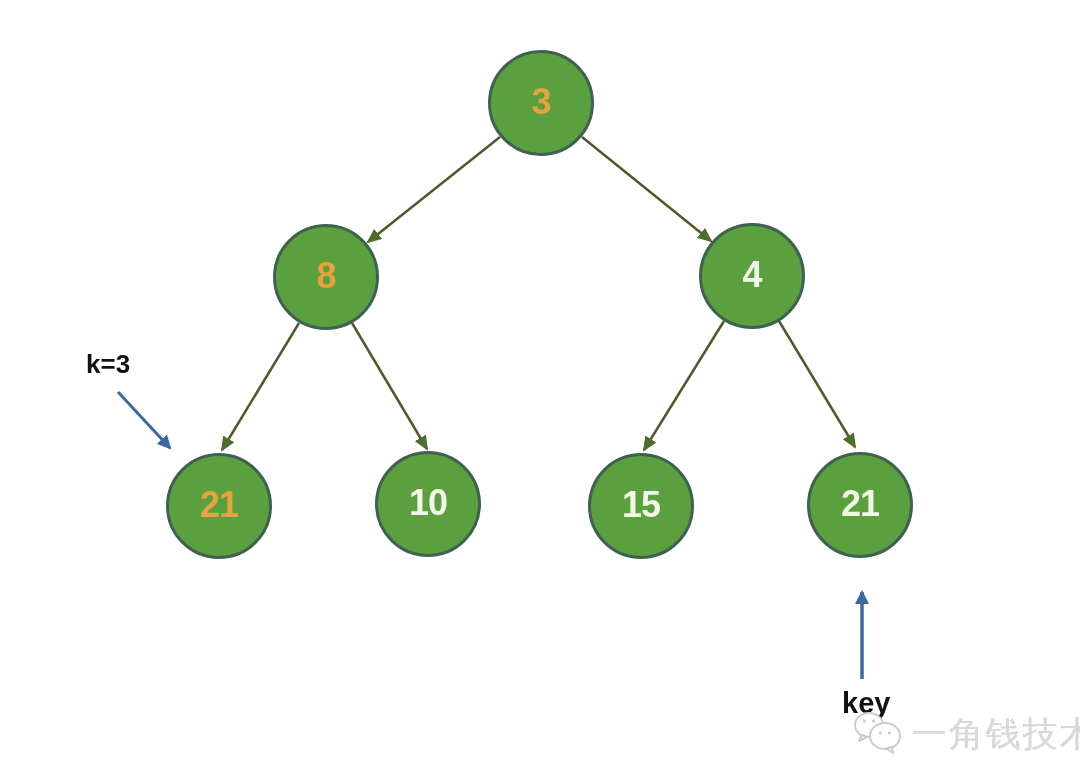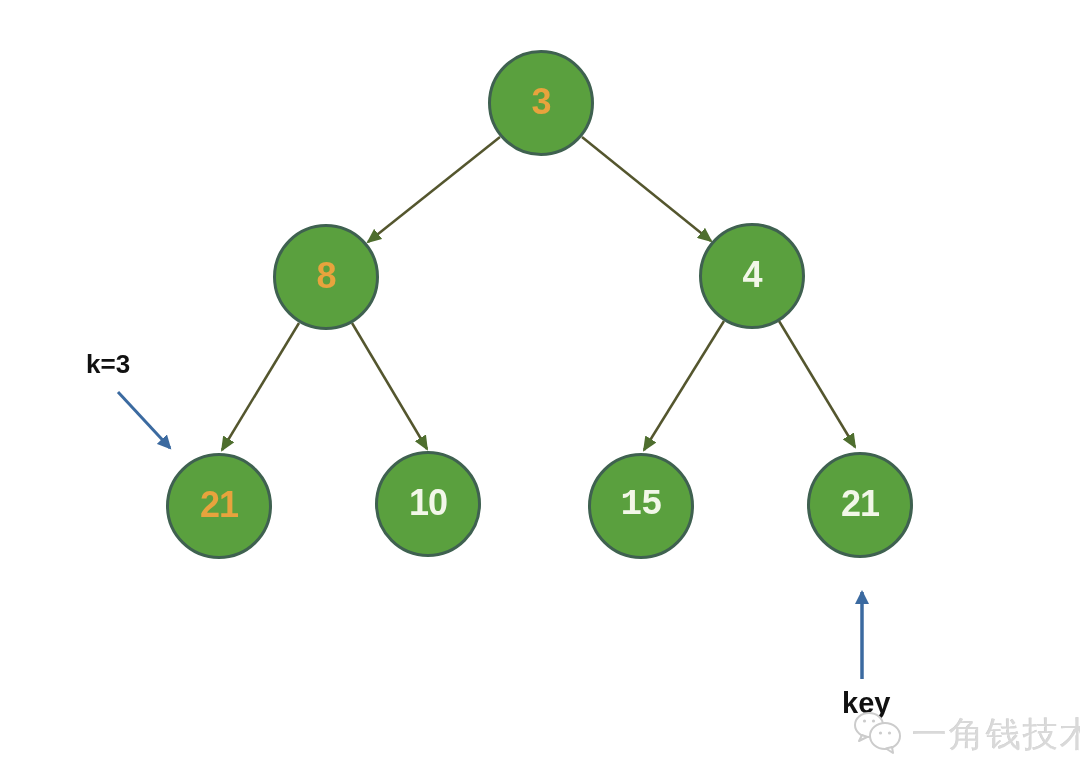--- a/index.html
+++ b/index.html
@@ -113,21 +113,21 @@
   <div class="node node-r">
     <span class="node-value" style="color: rgb(242, 247, 232);">4</span>
   </div>
   <div class="node node-ll">
     <span class="node-value" style="color: rgb(232, 163, 61);">21</span>
   </div>
   <div class="node node-lr">
     <span class="node-value" style="color: rgb(242, 247, 232);">10</span>
   </div>
   <div class="node node-rl">
-    <span class="node-value" style="color: rgb(242, 247, 232); font-family: Liberation Mono, monospace;">15</span>
+    <span class="node-value" style="color: rgb(242, 247, 232);">15</span>
   </div>
   <div class="node node-rr">
     <span class="node-value" style="color: rgb(242, 247, 232);">21</span>
   </div>
 
   <div class="ann-label label-k">k=3</div>
   <div class="ann-label label-key">key</div>
 
   <div class="watermark">
     <span>

